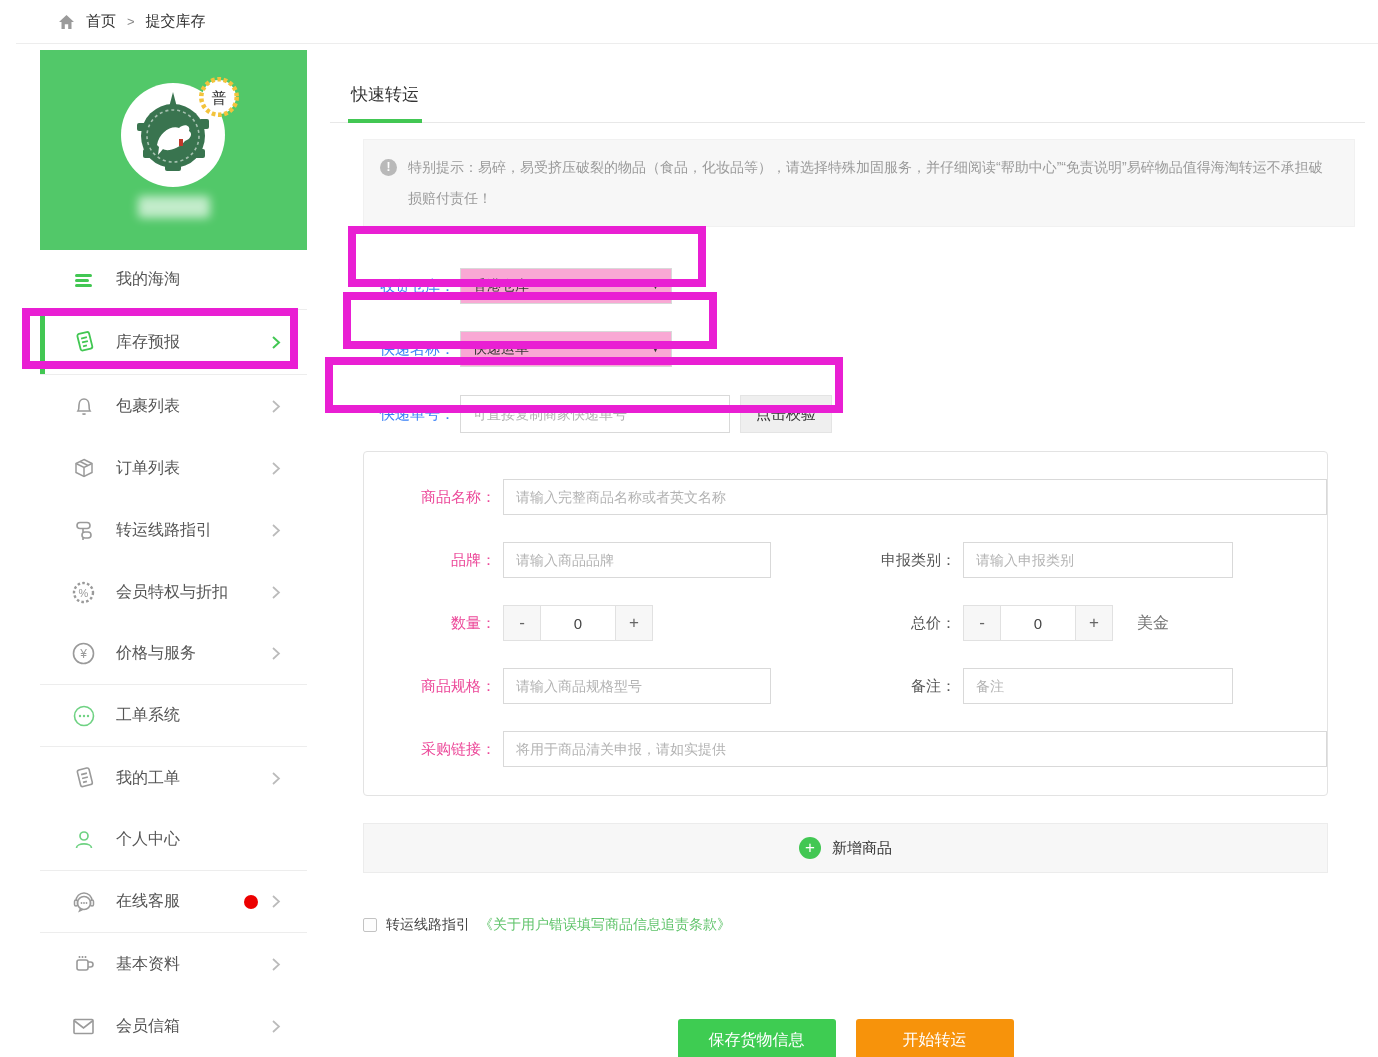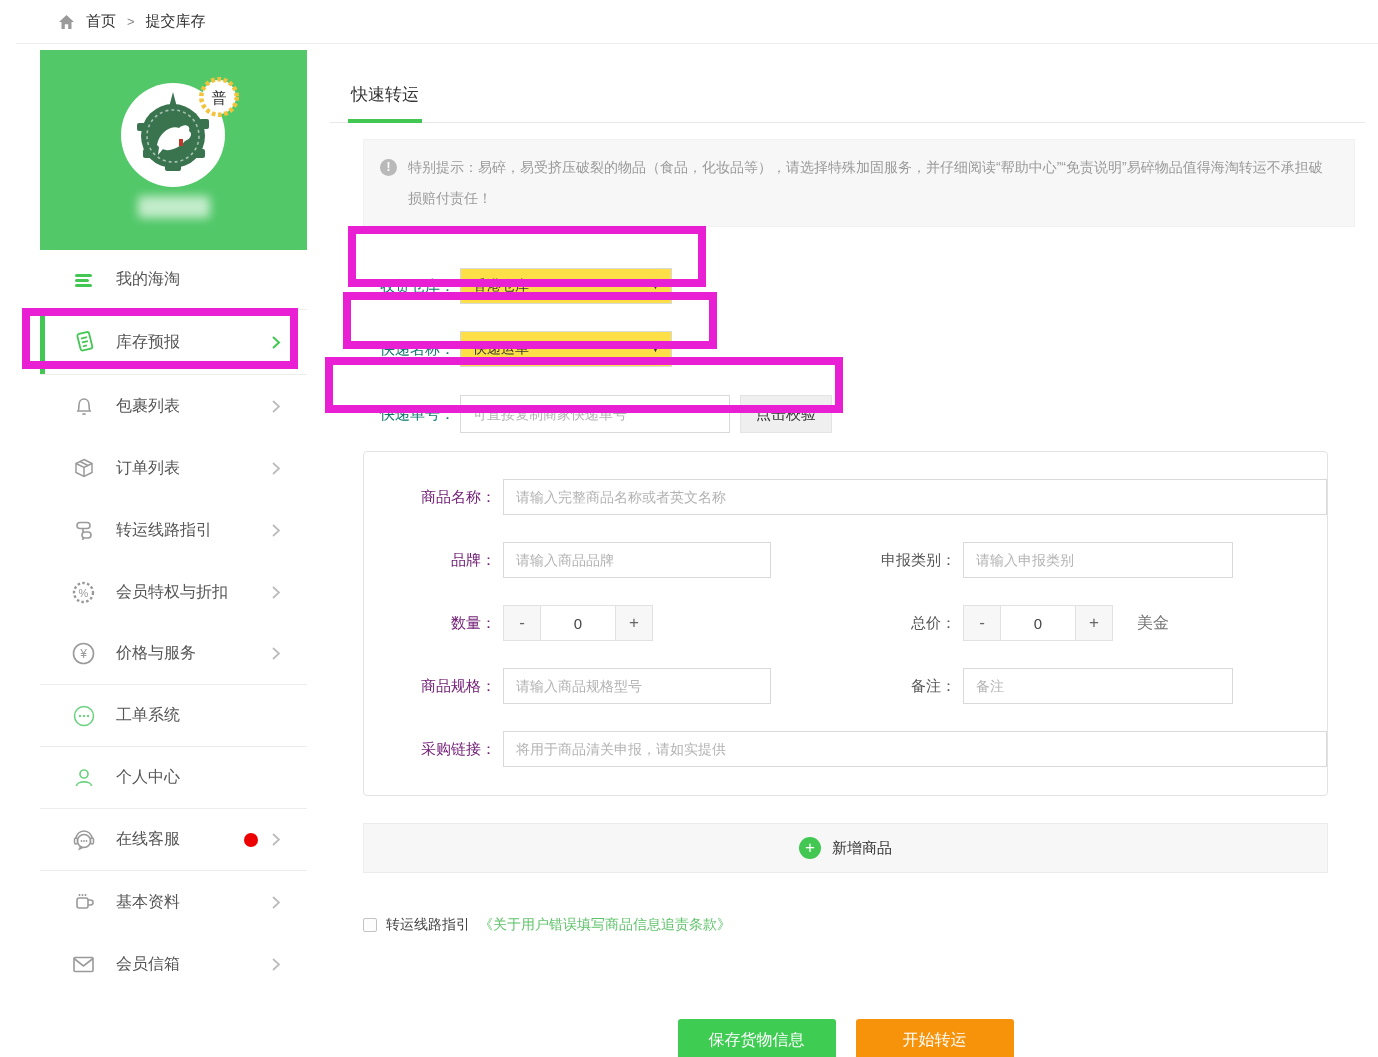--- a/index.html
+++ b/index.html
@@ -43,44 +43,44 @@
          border-bottom:4px solid #42c753; margin-bottom:-1px; cursor:pointer; }
 
   .notice { margin:16px 10px 0 33px; background:#f7f7f7; border:1px solid #f1f1f1;
             padding:12px 24px 12px 16px; display:flex; gap:11px; color:#9a9a9a;
             font-size:14px; line-height:31px; }
   .info-ic { flex:none; width:17px; height:17px; border-radius:50%; background:#b9b9b9;
              color:#fff; font-size:12px; font-weight:bold; display:flex; align-items:center;
              justify-content:center; margin-top:7px; }
 
   .frow { display:flex; align-items:center; }
-  .frow .flabel { width:125px; text-align:right; color:#0f766e; font-size:15px; flex:none; }
+  .frow .flabel { width:125px; text-align:right; color:#3b82f6; font-size:15px; flex:none; }
   .row-warehouse { margin-top:41px; }
   .row-courier   { margin-top:27px; }
   .row-tracking  { margin-top:28px; }
 
   .selectbox { margin-left:5px; width:212px; height:36px; border:1px solid #d9d9d9;
-               background:#fde047; display:flex; align-items:center; padding:0 11px 0 12px;
+               background:#f9a8d4; display:flex; align-items:center; padding:0 11px 0 12px;
                font-size:14px; color:#333; cursor:pointer; }
   .selectbox .arr { margin-left:auto; font-size:9px; color:#333; }
 
   .tinput { height:36px; border:1px solid #d9d9d9; padding:0 12px; font-size:14px;
             color:#333; background:#fff; outline:none;
             font-family:"Liberation Sans","DejaVu Sans",sans-serif; }
   .tinput::placeholder { color:#b3b3b3; opacity:1; }
   .tracking-input { margin-left:5px; width:270px; height:38px; }
   .verify-btn { margin-left:10px; height:38px; padding:0 15px; background:#efefef;
                 border:1px solid #e4e4e4; font-size:15px; color:#333; cursor:pointer;
                 font-family:"Liberation Sans","DejaVu Sans",sans-serif; }
 
   .prod-box { margin:18px 0 0 33px; width:965px; border:1px solid #e3e3e3; border-radius:4px;
               padding:27px 0 28px; background:#fff; }
   .prow { display:flex; align-items:center; margin-bottom:27px; }
   .prow:last-child { margin-bottom:0; }
-  .plabel { width:139px; text-align:right; padding-right:7px; color:#701a75; font-size:15px; flex:none; }
+  .plabel { width:139px; text-align:right; padding-right:7px; color:#ec4899; font-size:15px; flex:none; }
   .cell1 { display:flex; align-items:center; width:407px; flex:none; }
   .cell2 { display:flex; align-items:center; }
   .plabel2 { width:192px; text-align:right; padding-right:7px; color:#555; font-size:15px; flex:none; }
   .w-full { width:844px; }
   .w-half { width:268px; }
   .w-half2 { width:270px; }
 
   .stepper { display:flex; height:36px; }
   .step-btn { width:38px; background:#f7f7f7; border:1px solid #e1e1e1; color:#666;
               font-size:17px; display:flex; align-items:center; justify-content:center;
@@ -274,20 +274,38 @@
         <svg width="24" height="24" viewBox="0 0 24 24">
             <circle cx="12" cy="12" r="9.5" fill="none" stroke="#6fd283" stroke-width="1.6"></circle>
             <circle cx="8" cy="12" r="1.2" fill="#6fd283"></circle>
             <circle cx="12" cy="12" r="1.2" fill="#6fd283"></circle>
             <circle cx="16" cy="12" r="1.2" fill="#6fd283"></circle>
           </svg>
       </span>
       <span>工单系统</span>
     </div>
 
+    <div class="side-item">
+      <span class="icn">
+        <svg width="26" height="26" viewBox="0 0 26 26">
+            <g transform="rotate(-14 13 13)" stroke="#9a9a9a" stroke-width="1.6" fill="none">
+              <rect x="8" y="4" width="12" height="17" rx="2"></rect>
+              <line x1="11" y1="9" x2="17" y2="9"></line>
+              <line x1="11" y1="13" x2="17" y2="13"></line>
+              <line x1="11" y1="17" x2="15" y2="17"></line>
+            </g>
+          </svg>
+      </span>
+      <span>我的工单</span>
+      <span class="chev">
+        <svg width="10" height="15" viewBox="0 0 10 15">
+            <polyline points="2,2 8,7.5 2,13" fill="none" stroke="#bbb" stroke-width="1.7"></polyline>
+          </svg>
+      </span>
+    </div>
 
     <div class="side-item bb">
       <span class="icn">
         <svg width="24" height="24" viewBox="0 0 24 24" fill="none" stroke="#6fd283" stroke-width="1.7">
             <circle cx="12" cy="8" r="4"></circle>
             <path d="M4.5 20 C4.5 14.5 19.5 14.5 19.5 20"></path>
           </svg>
       </span>
       <span>个人中心</span>
     </div>

